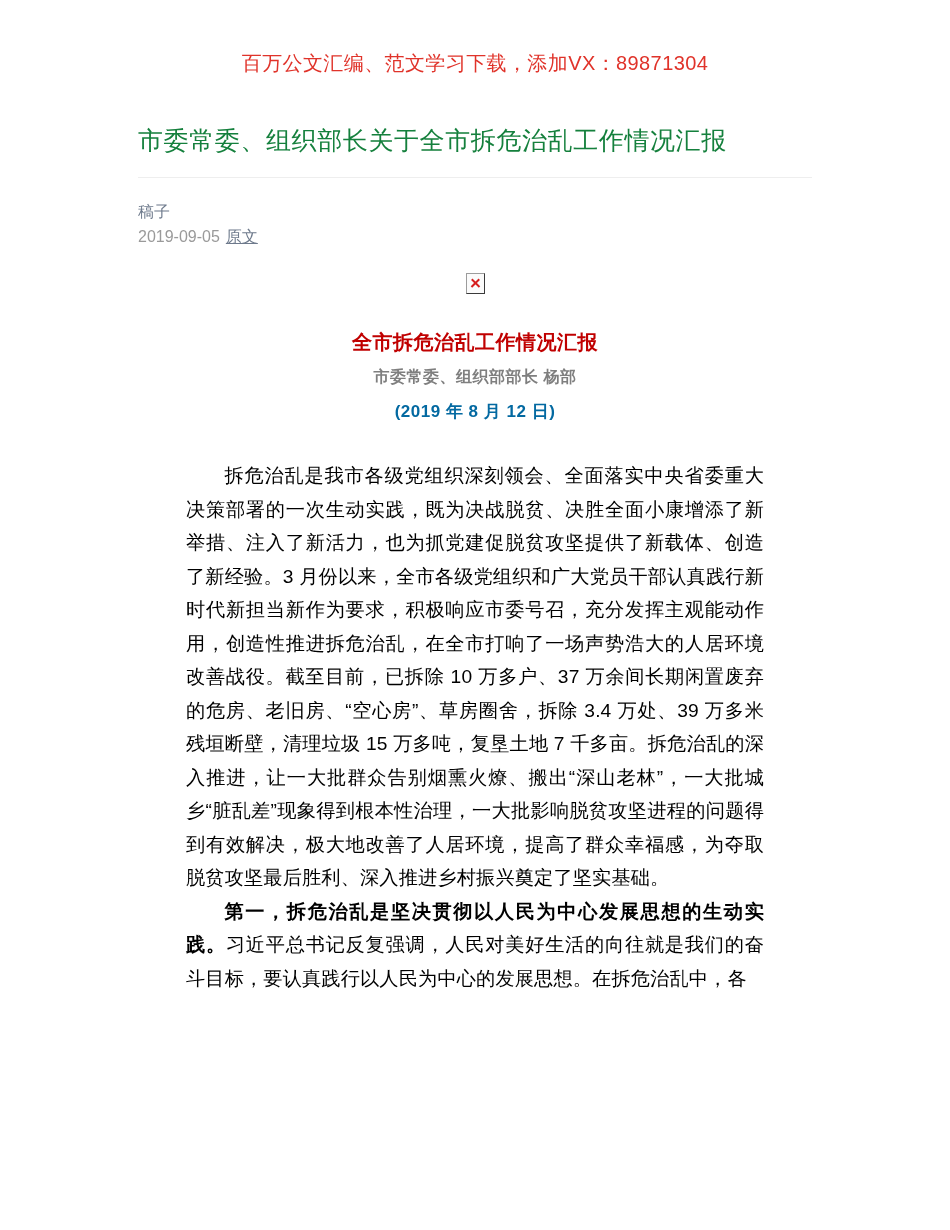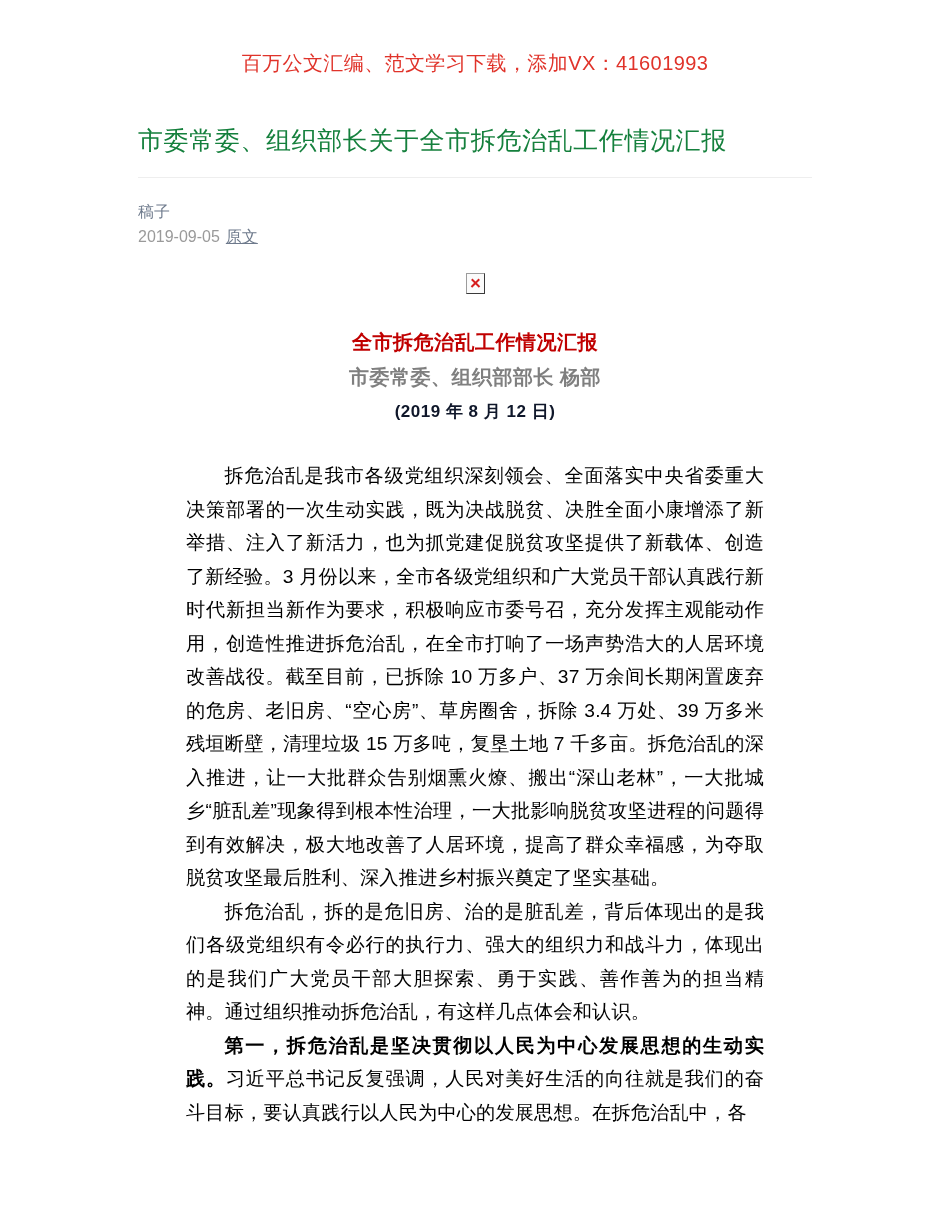--- a/index.html
+++ b/index.html
@@ -119,28 +119,28 @@
     color: #c00000;
     font-weight: bold;
     font-size: 20px;
     line-height: 26px;
     letter-spacing: 0.5px;
   }
   .doc-subtitle {
     text-align: center;
     color: #7f7f7f;
     font-weight: bold;
-    font-size: 20px;
+    font-size: 16px;
     line-height: 30px;
     letter-spacing: 0.5px;
     padding-top: 7px;
   }
   .doc-date {
     text-align: center;
-    color: #0f172a;
+    color: #0369a1;
     font-weight: bold;
     font-size: 17px;
     line-height: 30px;
     letter-spacing: 0.5px;
     padding-top: 5px;
   }
 
   .body-text {
     padding-top: 32px;
   }
@@ -155,21 +155,21 @@
     letter-spacing: 0.15px;
   }
   .para + .para { margin-top: 0; }
   .para b { font-weight: bold; }
 </style>
 </head>
 <body>
 
 <div class="page">
 
-  <div class="promo" style="color: rgb(224, 51, 42);">百万公文汇编、范文学习下载，添加VX：41601993</div>
+  <div class="promo" style="color: rgb(224, 51, 42);">百万公文汇编、范文学习下载，添加VX：89871304</div>
 
   <div class="article-head">
     <h1 class="article-title">市委常委、组织部长关于全市拆危治乱工作情况汇报</h1>
   </div>
   <div class="head-rule"></div>
 
   <div class="meta">
     <div class="meta-author">稿子</div>
     <div class="meta-line2">
       <span>2019-09-05</span><span class="meta-source">原文</span>
@@ -180,18 +180,17 @@
     <span class="broken-img"></span>
   </div>
 
   <div class="doc">
     <div class="doc-title" style="color: rgb(192, 0, 0);">全市拆危治乱工作情况汇报</div>
     <div class="doc-subtitle">市委常委、组织部部长  杨部</div>
     <div class="doc-date">(2019 年 8 月 12 日)</div>
 
     <div class="body-text">
       <p class="para">拆危治乱是我市各级党组织深刻领会、全面落实中央省委重大决策部署的一次生动实践，既为决战脱贫、决胜全面小康增添了新举措、注入了新活力，也为抓党建促脱贫攻坚提供了新载体、创造了新经验。3 月份以来，全市各级党组织和广大党员干部认真践行新时代新担当新作为要求，积极响应市委号召，充分发挥主观能动作用，创造性推进拆危治乱，在全市打响了一场声势浩大的人居环境改善战役。截至目前，已拆除 10 万多户、37 万余间长期闲置废弃的危房、老旧房、“空心房”、草房圈舍，拆除 3.4 万处、39 万多米残垣断壁，清理垃圾 15 万多吨，复垦土地 7 千多亩。拆危治乱的深入推进，让一大批群众告别烟熏火燎、搬出“深山老林”，一大批城乡“脏乱差”现象得到根本性治理，一大批影响脱贫攻坚进程的问题得到有效解决，极大地改善了人居环境，提高了群众幸福感，为夺取脱贫攻坚最后胜利、深入推进乡村振兴奠定了坚实基础。</p>
-      <p class="para">拆危治乱，拆的是危旧房、治的是脏乱差，背后体现出的是我们各级党组织有令必行的执行力、强大的组织力和战斗力，体现出的是我们广大党员干部大胆探索、勇于实践、善作善为的担当精神。通过组织推动拆危治乱，有这样几点体会和认识。</p>
       <p class="para"><b>第一，拆危治乱是坚决贯彻以人民为中心发展思想的生动实践。</b>习近平总书记反复强调，人民对美好生活的向往就是我们的奋斗目标，要认真践行以人民为中心的发展思想。在拆危治乱中，各</p>
     </div>
   </div>
 
 </div>
 
 </body></html>

